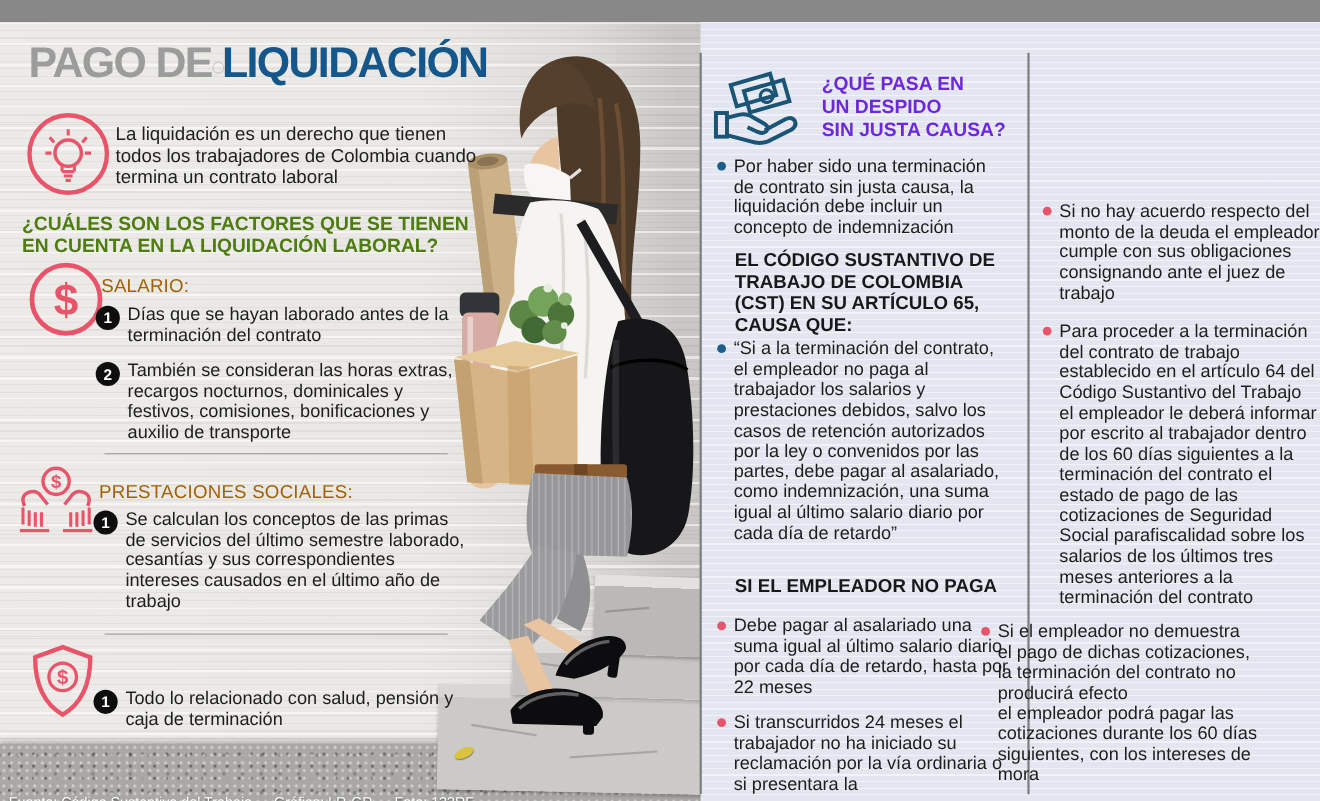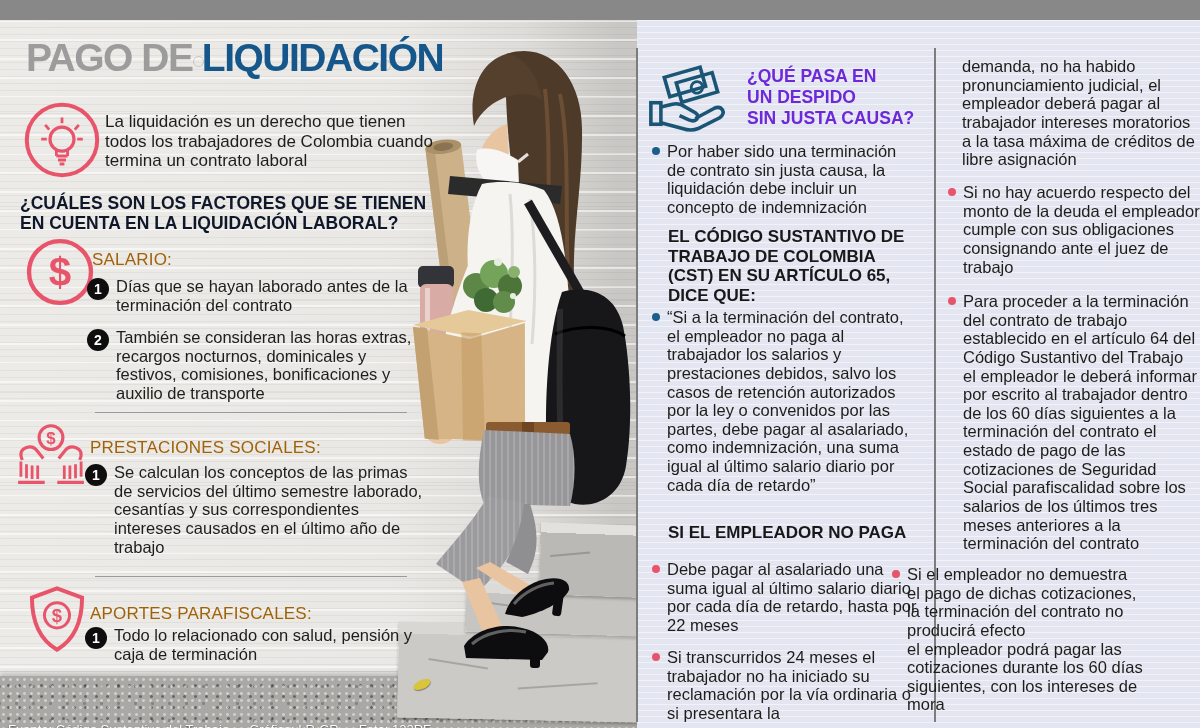--- a/index.html
+++ b/index.html
@@ -48,21 +48,21 @@
       #e3e6f0;
   }
   .vdivider{position:absolute;top:28px;width:2px;height:674px;background:#7d7d80;}
   .hdivider{position:absolute;height:1px;background:#9a9a98;}
   
   .title{position:absolute;left:26px;top:16px;font-size:39px;font-weight:700;letter-spacing:-1.5px;white-space:nowrap;}
   .title .t-gray{color:#9c9c9c;}
   .title .t-blue{color:#15578a;}
   .body-txt{font-size:16.5px;line-height:1.13;color:#1d1d1b;}
   .intro-txt{position:absolute;left:105px;top:92px;width:345px;font-size:17px;line-height:1.16;}
-  .q-heading{position:absolute;left:20px;top:174px;width:410px;font-size:17.5px;font-weight:700;line-height:1.13;color:#0f172a;}
+  .q-heading{position:absolute;left:20px;top:174px;width:410px;font-size:17.5px;font-weight:700;line-height:1.13;color:#4d7c0f;}
   .sec-label{position:absolute;font-size:17px;letter-spacing:.2px;color:#a16207;text-align:right;}
   .numitem{position:absolute;display:flex;gap:7px;align-items:flex-start;}
   .numbadge{flex:none;width:22px;height:22px;border-radius:50%;background:#0e0e0e;color:#fff;
     display:flex;align-items:center;justify-content:center;font-size:14px;font-weight:700;margin-top:1px;}
   .bul{position:absolute;display:flex;gap:7px;align-items:flex-start;}
   .dot{flex:none;width:8px;height:8px;border-radius:50%;margin-top:5px;}
   .dot-blue{background:#1b5e8c;}
   .dot-pink{background:#e8546a;}
   .mid-heading{position:absolute;left:747px;top:46px;font-size:17.5px;font-weight:700;color:#6d28d9;line-height:1.2;white-space:pre-line;}
   .sub-heading{position:absolute;font-size:17px;font-weight:700;color:#18181a;line-height:1.15;}
@@ -228,21 +228,20 @@
     <div class="body-txt" style="width:312px;">Se calculan los conceptos de las primas de servicios del último semestre laborado,  cesantías y sus correspondientes intereses causados en el último año de trabajo</div>
   </div>
 
   <div class="hdivider" style="left:95px;top:556px;width:312px;"></div>
 
   <svg class="icon" style="left:24px;top:564px;" width="66" height="70" viewBox="0 0 100 105" fill="none" stroke="#e8546a">
     <path d="M50,6 L88,20 C88,56 76,84 50,99 C24,84 12,56 12,20 Z" stroke-width="6"></path>
     <circle cx="50" cy="47" r="19" stroke-width="4.5"></circle>
     <text x="50" y="57" text-anchor="middle" font-family="Liberation Sans,sans-serif" font-size="28" font-weight="700" fill="#e8546a" stroke="none">$</text>
   </svg>
-  <div class="sec-label" style="left:90px;top:584px;">APORTES PARAFISCALES:</div>
   <div class="numitem" style="left:85px;top:606px;width:330px;">
     <div class="numbadge">1</div>
     <div class="body-txt" style="width:300px;">Todo lo relacionado con salud, pensión y caja de terminación</div>
   </div>
 
   <svg class="icon" style="left:648px;top:40px;" width="86" height="74" viewBox="0 0 120 100" fill="none" stroke="#1b5575">
     <g transform="rotate(-16 55 30)">
       <rect x="26" y="14" width="52" height="28" stroke-width="5"></rect>
       <rect x="40" y="26" width="52" height="28" stroke-width="5"></rect>
       <circle cx="66" cy="40" r="8" stroke-width="4"></circle>
@@ -253,39 +252,38 @@
   </svg>
   <div class="mid-heading">¿QUÉ PASA EN
 UN DESPIDO
 SIN JUSTA CAUSA?</div>
 
   <div class="bul" style="left:652px;top:122px;width:268px;">
     <div class="dot dot-blue"></div>
     <div class="body-txt" style="width:250px;">Por haber sido una terminación de contrato sin justa causa, la liquidación debe incluir un concepto de indemnización</div>
   </div>
 
-  <div class="sub-heading" style="left:668px;top:207px;width:256px;">EL CÓDIGO SUSTANTIVO DE TRABAJO DE COLOMBIA (CST) EN SU ARTÍCULO 65, DICE QUE:</div>
+  <div class="sub-heading" style="left:668px;top:207px;width:256px;">EL CÓDIGO SUSTANTIVO DE TRABAJO DE COLOMBIA (CST) EN SU ARTÍCULO 65, CAUSA QUE:</div>
 
   <div class="bul" style="left:652px;top:288px;width:272px;">
     <div class="dot dot-blue"></div>
     <div class="body-txt" style="width:254px;">“Si a la terminación del contrato, el empleador no paga al trabajador los salarios y prestaciones debidos, salvo los casos de retención autorizados por la ley o convenidos por las partes, debe pagar al asalariado, como indemnización, una suma igual al último salario diario por cada día de retardo”</div>
   </div>
 
   <div class="sub-heading" style="left:668px;top:503px;width:256px;">SI EL EMPLEADOR NO PAGA</div>
 
   <div class="bul" style="left:652px;top:540px;width:268px;">
     <div class="dot dot-pink"></div>
     <div class="body-txt" style="width:250px;">Debe pagar al asalariado una suma igual al último salario diario por cada día de retardo, hasta por 22 meses</div>
   </div>
   <div class="bul" style="left:652px;top:628px;width:268px;">
     <div class="dot dot-pink"></div>
     <div class="body-txt" style="width:250px;">Si transcurridos 24 meses el trabajador no ha iniciado su reclamación por la vía ordinaria o si presentara la</div>
   </div>
 
-  <div class="body-txt" style="position:absolute;left:962px;top:37px;width:238px;">demanda, no ha habido pronunciamiento judicial, el empleador deberá pagar al trabajador intereses moratorios a la tasa máxima de créditos de libre asignación</div>
 
   <div class="bul" style="left:948px;top:163px;width:252px;">
     <div class="dot dot-pink"></div>
     <div class="body-txt" style="width:238px;">Si no hay acuerdo respecto del monto de la deuda el empleador cumple con sus obligaciones consignando ante el juez de trabajo</div>
   </div>
 
   <div class="bul" style="left:948px;top:272px;width:252px;">
     <div class="dot dot-pink"></div>
     <div class="body-txt" style="width:240px;">Para proceder a la terminación del contrato de trabajo establecido en el artículo 64 del Código Sustantivo del Trabajo el empleador le deberá informar por escrito al trabajador dentro de los 60 días siguientes a la terminación del contrato el estado de pago de las cotizaciones de Seguridad Social parafiscalidad sobre los salarios de los últimos tres meses anteriores a la terminación del contrato</div>
   </div>

